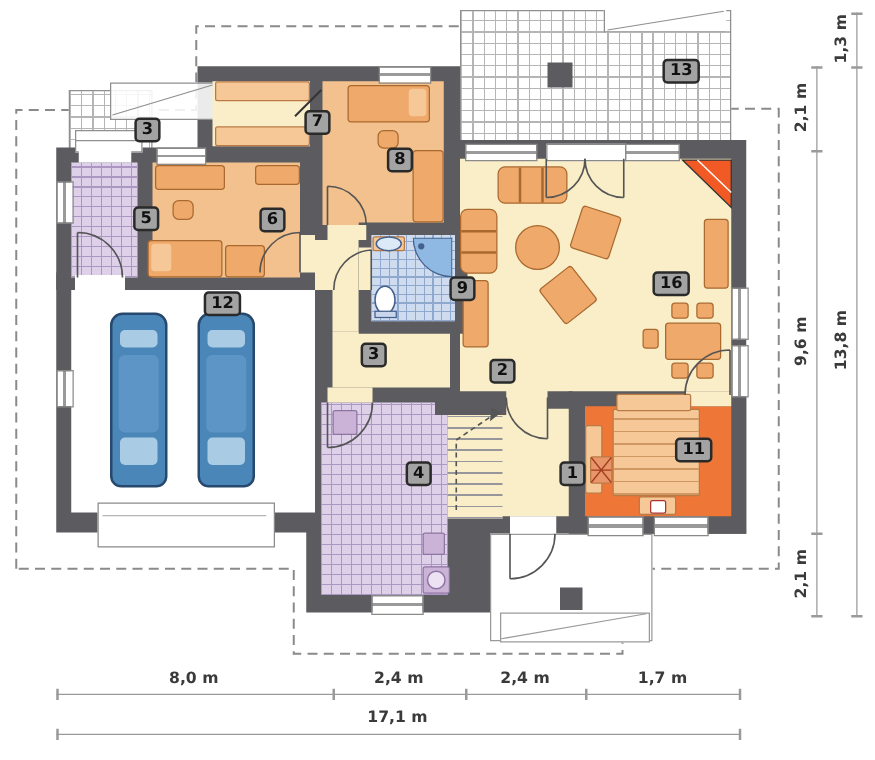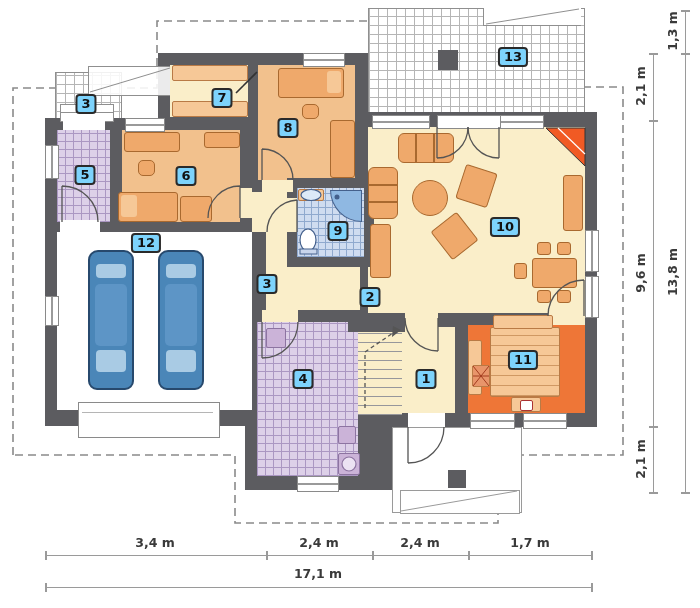--- a/index.html
+++ b/index.html
@@ -22,22 +22,22 @@
   .treads{position:absolute;background-color:#faeec9;
     background-image:repeating-linear-gradient(0deg,#97979b 0 1.5px,transparent 1.5px 9px);}
   .win-h{position:absolute;border:1px solid #8a8a8a;
     background:linear-gradient(to bottom,#fff 40%,#9a9a9a 40%,#9a9a9a 58%,#fff 58%);}
   .win-v{position:absolute;border:1px solid #8a8a8a;
     background:linear-gradient(to right,#fff 40%,#9a9a9a 40%,#9a9a9a 58%,#fff 58%);}
   .furn{position:absolute;background:#efa96b;border:1.5px solid #a9692f;border-radius:3px;box-sizing:border-box;}
   .furnl{position:absolute;background:#f6c897;border:1.5px solid #b97a45;border-radius:2px;box-sizing:border-box;}
   .stripes{background-image:repeating-linear-gradient(0deg,rgba(169,105,47,.5) 0 1.5px,transparent 1.5px 10px);}
   .lavbox{position:absolute;background:#cbb3d8;border:1.5px solid #8d74a1;border-radius:2px;box-sizing:border-box;}
-  .lbl{position:absolute;transform:translate(-50%,-50%);background:#7dd3fc;border:2px solid #2a2a2a;
-       border-radius:4px;padding:0 4px;font-size:13px;font-weight:bold;color:#111;line-height:16px;z-index:40;}
+  .lbl{position:absolute;transform:translate(-50%,-50%);background:#a3a3a3;border:2px solid #2a2a2a;
+       border-radius:4px;padding:0 4px;font-size:13px;font-weight:bold;color:#111;line-height:16px;z-index:40;margin-left:32px;}
   .car{position:absolute;background:#4a86b8;border:2px solid #27496d;border-radius:10px 10px 9px 9px;box-sizing:border-box;}
   .car .glass{position:absolute;background:#a9cbe4;border-radius:4px;}
   .car .roof{position:absolute;background:#5d95c6;border-radius:5px;}
   .dim-h{position:absolute;border-top:1.5px solid #9a9a9a;height:0;}
   .dim-v{position:absolute;border-left:1.5px solid #9a9a9a;width:0;}
   .tick-v{position:absolute;width:1.5px;height:9px;background:#9a9a9a;}
   .tick-h{position:absolute;width:9px;height:1.5px;background:#9a9a9a;}
   .dimtxt{position:absolute;transform:translate(-50%,-50%);font-size:12.5px;font-weight:600;color:#3a3a3a;white-space:nowrap;z-index:45;}
   .dimtxt-r{position:absolute;transform:translate(-50%,-50%) rotate(-90deg);font-size:12.5px;font-weight:600;color:#3a3a3a;white-space:nowrap;z-index:45;}
   svg.ovl{position:absolute;left:0;top:0;z-index:30;pointer-events:none;}
@@ -225,33 +225,33 @@
 
   <div class="lbl" style="left:426px;top:379px;">1</div>
   <div class="lbl" style="left:370px;top:297px;">2</div>
   <div class="lbl" style="left:267px;top:284px;">3</div>
   <div class="lbl" style="left:303px;top:379px;">4</div>
   <div class="lbl" style="left:85px;top:175px;">5</div>
   <div class="lbl" style="left:186px;top:176px;">6</div>
   <div class="lbl" style="left:222px;top:98px;">7</div>
   <div class="lbl" style="left:288px;top:128px;">8</div>
   <div class="lbl" style="left:338px;top:231px;">9</div>
-  <div class="lbl" style="left:505px;top:227px;">10</div>
+  <div class="lbl" style="left:505px;top:227px;">16</div>
   <div class="lbl" style="left:523px;top:360px;">11</div>
   <div class="lbl" style="left:146px;top:243px;">12</div>
   <div class="lbl" style="left:513px;top:57px;">13</div>
   <div class="lbl" style="left:86px;top:104px;">3</div>
 
   <div class="dim-h" style="left:45px;top:555px;width:547px;"></div>
   <div class="tick-v" style="left:45px;top:551px;"></div>
   <div class="tick-v" style="left:266px;top:551px;"></div>
   <div class="tick-v" style="left:372px;top:551px;"></div>
   <div class="tick-v" style="left:468px;top:551px;"></div>
   <div class="tick-v" style="left:591px;top:551px;"></div>
-  <div class="dimtxt" style="left:155px;top:542px;">3,4 m</div>
+  <div class="dimtxt" style="left:155px;top:542px;">8,0 m</div>
   <div class="dimtxt" style="left:319px;top:542px;">2,4 m</div>
   <div class="dimtxt" style="left:420px;top:542px;">2,4 m</div>
   <div class="dimtxt" style="left:530px;top:542px;">1,7 m</div>
   <div class="dim-h" style="left:45px;top:587px;width:547px;"></div>
   <div class="tick-v" style="left:45px;top:583px;"></div>
   <div class="tick-v" style="left:591px;top:583px;"></div>
   <div class="dimtxt" style="left:318px;top:573px;">17,1 m</div>
 
   <div class="dim-v" style="left:653px;top:53px;height:440px;"></div>
   <div class="tick-h" style="left:649px;top:53px;"></div>

